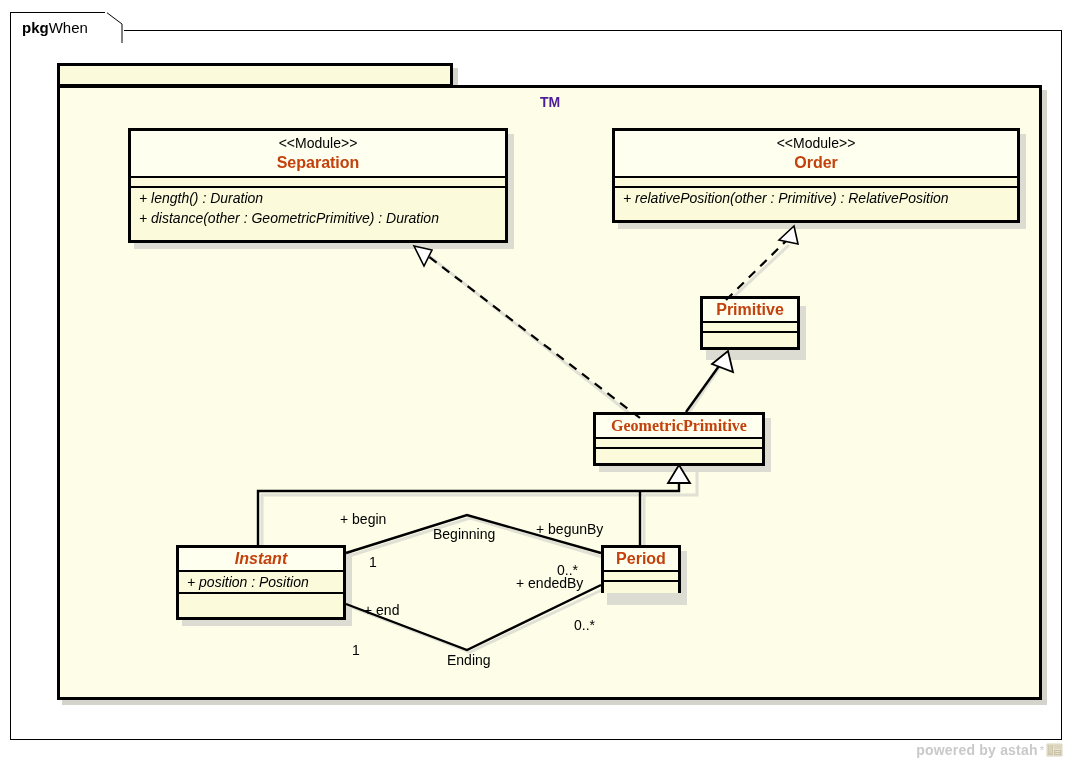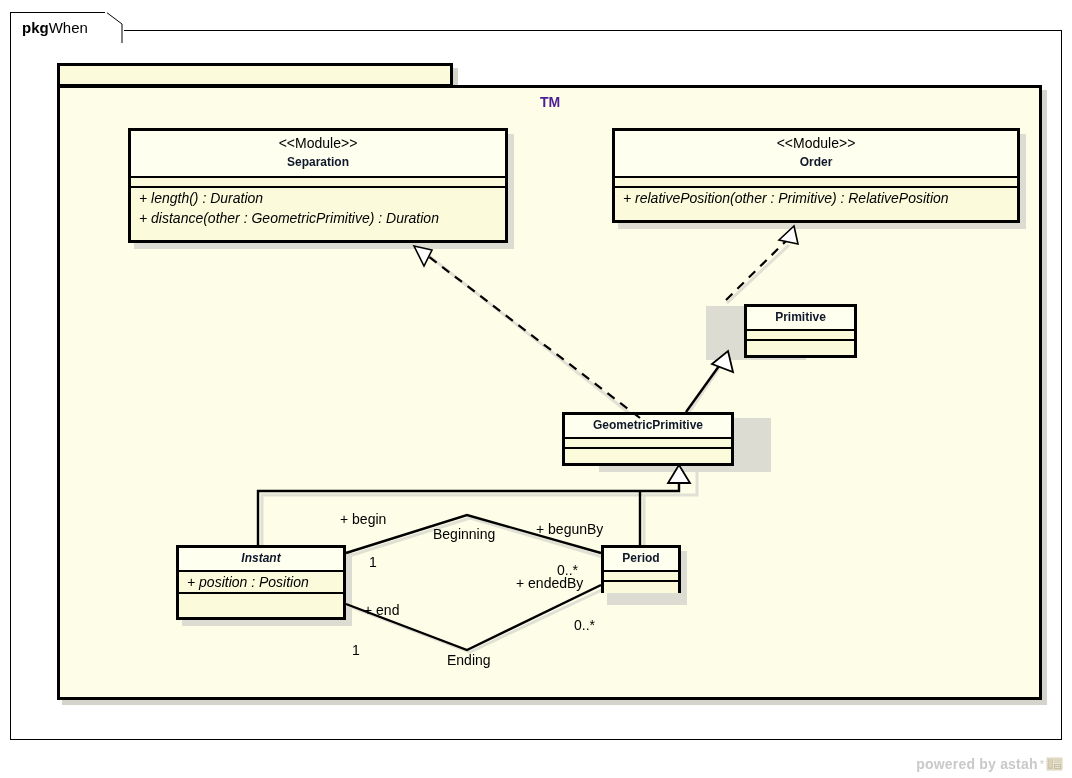--- a/index.html
+++ b/index.html
@@ -129,23 +129,23 @@
   }
   .stereo {
     display: block;
     font-size: 14px;
     color: #000;
     line-height: 19px;
     white-space: nowrap;
   }
   .cname {
     display: block;
-    font-size: 12px;
+    font-size: 16px;
     font-weight: bold;
-    color: #0f172a;
+    color: #c2410c;
     line-height: 19px;
     white-space: nowrap;
   }
   .compart {
     border-top: 2px solid #000;
     box-sizing: border-box;
     background: #fbfbdc;
   }
   .compart.empty-small { height: 10px; }
   .compart.empty-mid { height: 13px; }
@@ -182,21 +182,21 @@
     font-size: 14px;
     color: #000;
     white-space: nowrap;
     z-index: 8;
   }
 
   
   .watermark {
     position: absolute;
     right: 8px;
-    bottom: 6px;
+    bottom: 20px;
     display: flex;
     align-items: center;
     gap: 2px;
     z-index: 10;
   }
   .wm-text {
     font-size: 14px;
     font-weight: bold;
     color: #c9c9c9;
     letter-spacing: 0.2px;
@@ -258,30 +258,30 @@
       <span class="stereo">&lt;&lt;Module&gt;&gt;</span>
       <span class="cname">Order</span>
     </div>
     <div class="compart empty-small"></div>
     <div class="compart">
       <div class="feat it">+ relativePosition(other : Primitive) : RelativePosition</div>
     </div>
   </div>
 
   <div class="cls-shadow" style="left:706px; top:306px; width:100px; height:54px;"></div>
-  <div class="cls" id="box-primitive" style="left:700px; top:304px; width:113px; height:54px;margin-left:44px;">
+  <div class="cls" id="box-primitive" style="left:700px; top:296px; width:100px; height:54px;">
     <div class="cls-head" style="padding:1px 0 2px 0;">
       <span class="cname">Primitive</span>
     </div>
     <div class="compart empty-small"></div>
     <div class="compart empty-mid"></div>
   </div>
 
   <div class="cls-shadow" style="left:599px; top:418px; width:172px; height:54px;"></div>
-  <div class="cls" id="box-geometricprimitive" style="left:562px; top:412px; width:172px; height:54px;">
+  <div class="cls" id="box-geometricprimitive" style="left:593px; top:412px; width:172px; height:54px;font-family:Liberation Serif, serif;">
     <div class="cls-head" style="padding:1px 0 2px 0;">
       <span class="cname">GeometricPrimitive</span>
     </div>
     <div class="compart empty-small"></div>
     <div class="compart empty-mid"></div>
   </div>
 
   <div class="cls-shadow" style="left:182px; top:551px; width:170px; height:75px;"></div>
   <div class="cls" id="box-instant" style="left:176px; top:545px; width:170px; height:75px;font-style:italic;">
     <div class="cls-head" style="padding:1px 0 2px 0;">

